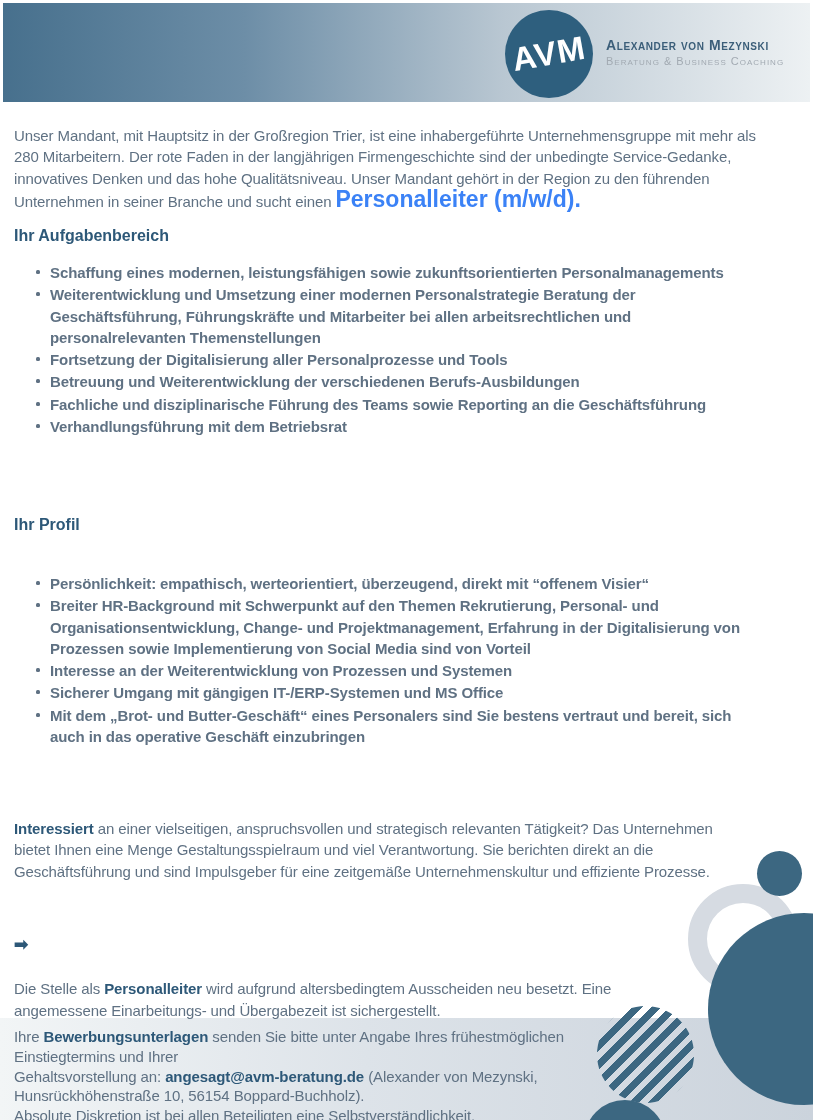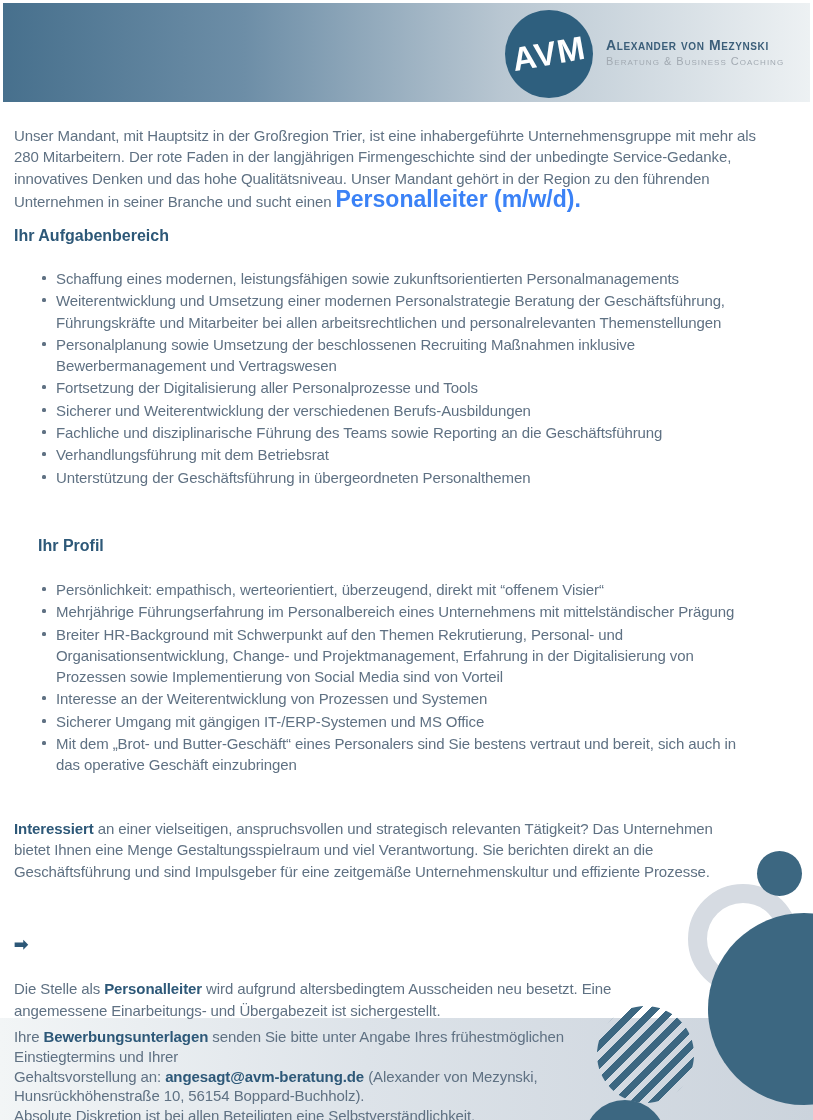--- a/index.html
+++ b/index.html
@@ -21,22 +21,22 @@
   .logo-tagline{font-size:11px;color:#a2aab2;font-variant:small-caps;letter-spacing:1px;margin-top:2px;text-align:center;}
 
   
   .txt{position:absolute;left:14px;color:#5f7183;font-size:15px;line-height:21.3px;
     letter-spacing:-0.1px;z-index:5;}
   .accent{color:#2d5878;font-weight:bold;}
   .intro{top:110px;width:742px;}
   .position-title{font-size:23px;font-weight:bold;color:#3b82f6;letter-spacing:0;}
   .section-heading{position:absolute;left:14px;font-size:16px;font-weight:bold;color:#2d5878;z-index:5;}
   .h-tasks{top:227px;}
-  .h-profile{top:537px;margin-left:24px;}
-  .bullets{top:252px;width:726px;margin:16px;padding:0;list-style:none;}
+  .h-profile{top:516px;}
+  .bullets{top:252px;width:726px;margin:10px;padding:0;list-style:none;font-weight:bold;}
   .bullets-profile{top:563px;}
   .bullets li{position:relative;padding-left:26px;margin:0 0 1px 0;}
   .bullets li::before{content:"";position:absolute;left:12px;top:8px;width:4px;height:4px;
     background:#5f7183;border-radius:1.5px;}
   .pitch{top:803px;width:706px;}
   .callout{top:936px;display:flex;align-items:center;color:#2d5878;font-weight:bold;}
   .arrow-glyph{font-size:17px;margin-right:9px;line-height:1;}
   .vacancy{top:963px;width:648px;line-height:22px;}
 
   
@@ -67,32 +67,29 @@
       <div class="logo-tagline">Beratung &amp; Business Coaching</div>
     </div>
   </div>
 
   <p class="txt intro"><span>Unser Mandant, mit Hauptsitz in der Großregion Trier, ist eine inhabergeführte Unternehmensgruppe mit mehr als 280 Mitarbeitern. Der rote Faden in der langjährigen Firmengeschichte sind der unbedingte Service-Gedanke, innovatives Denken und das hohe Qualitätsniveau. Unser Mandant gehört in der Region zu den führenden Unternehmen in seiner Branche und sucht einen </span><span class="position-title">Personalleiter (m/w/d).</span></p>
 
   <div class="section-heading h-tasks">Ihr Aufgabenbereich</div>
   <ul class="txt bullets">
     <li>Schaffung eines modernen, leistungsfähigen sowie zukunftsorientierten Personalmanagements</li>
     <li>Weiterentwicklung und Umsetzung einer modernen Personalstrategie Beratung der Geschäftsführung, Führungskräfte und Mitarbeiter bei allen arbeitsrechtlichen und personalrelevanten Themenstellungen</li>
-    <li>Personalplanung sowie Umsetzung der beschlossenen Recruiting Maßnahmen inklusive Bewerbermanagement und Vertragswesen</li>
     <li>Fortsetzung der Digitalisierung aller Personalprozesse und Tools</li>
-    <li>Sicherer und Weiterentwicklung der verschiedenen Berufs-Ausbildungen</li>
+    <li>Betreuung und Weiterentwicklung der verschiedenen Berufs-Ausbildungen</li>
     <li>Fachliche und disziplinarische Führung des Teams sowie Reporting an die Geschäftsführung</li>
     <li>Verhandlungsführung mit dem Betriebsrat</li>
-    <li>Unterstützung der Geschäftsführung in übergeordneten Personalthemen</li>
   </ul>
 
   <div class="section-heading h-profile">Ihr Profil</div>
   <ul class="txt bullets bullets-profile">
     <li>Persönlichkeit: empathisch, werteorientiert, überzeugend, direkt mit “offenem Visier“</li>
-    <li>Mehrjährige Führungserfahrung im Personalbereich eines Unternehmens mit mittelständischer Prägung</li>
     <li>Breiter HR-Background mit Schwerpunkt auf den Themen Rekrutierung, Personal- und Organisationsentwicklung, Change- und Projektmanagement, Erfahrung in der Digitalisierung von Prozessen sowie Implementierung von Social Media sind von Vorteil</li>
     <li>Interesse an der Weiterentwicklung von Prozessen und Systemen</li>
     <li>Sicherer Umgang mit gängigen IT-/ERP-Systemen und MS Office</li>
     <li>Mit dem „Brot- und Butter-Geschäft“ eines Personalers sind Sie bestens vertraut und bereit, sich auch in das operative Geschäft einzubringen</li>
   </ul>
 
   <p class="txt pitch"><span class="accent">Interessiert</span><span> an einer vielseitigen, anspruchsvollen und strategisch relevanten Tätigkeit? Das Unternehmen bietet Ihnen eine Menge Gestaltungsspielraum und viel Verantwortung. Sie berichten direkt an die Geschäftsführung und sind Impulsgeber für eine zeitgemäße Unternehmenskultur und effiziente Prozesse.</span></p>
 
   <div class="txt callout">
     <span class="arrow-glyph">➡</span>

